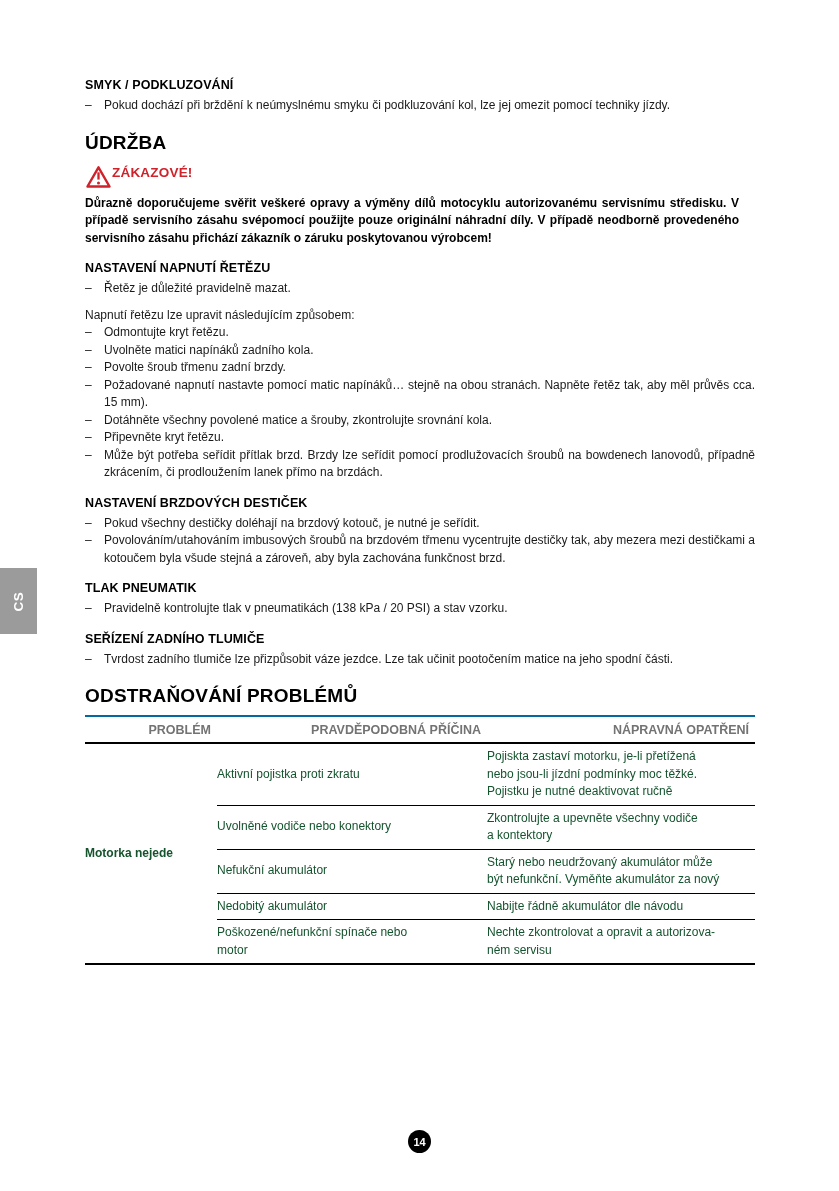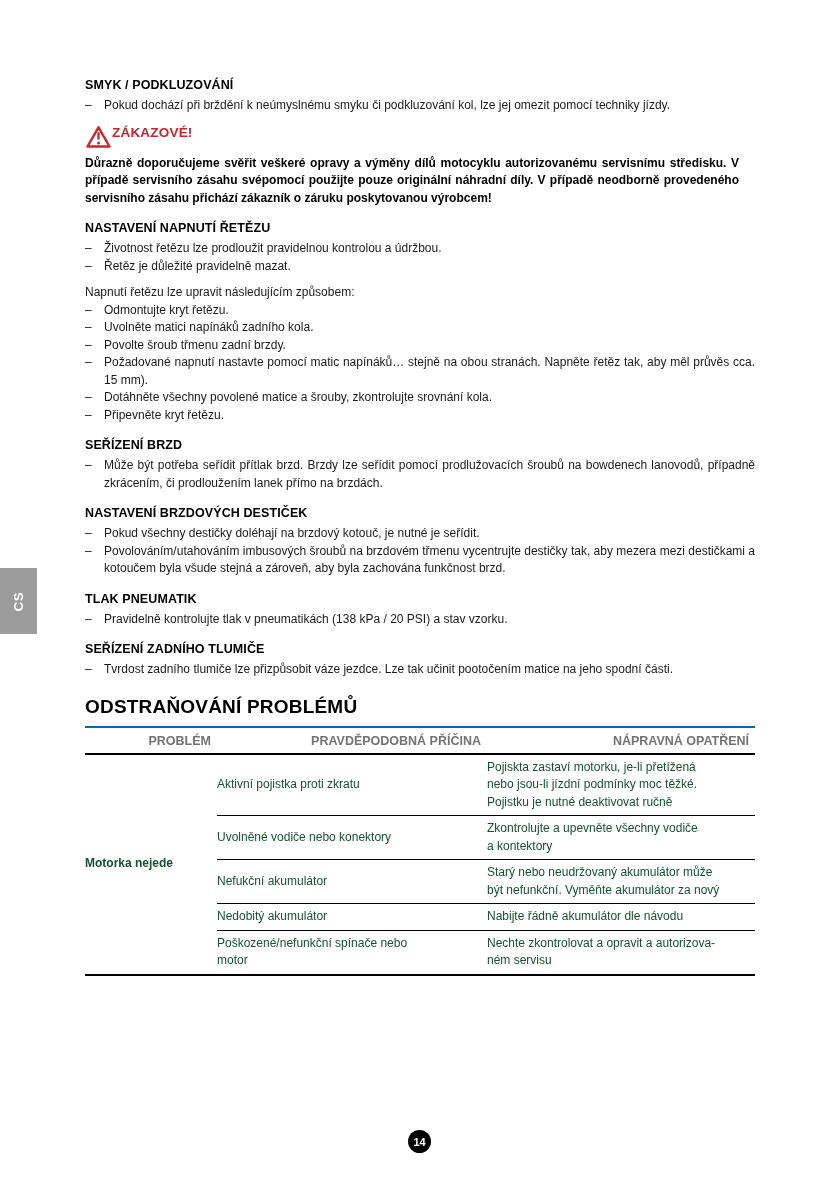--- a/index.html
+++ b/index.html
@@ -76,47 +76,46 @@
 </head>
 <body>
 
 <div class="content">
 
   <div class="sub-heading first">SMYK / PODKLUZOVÁNÍ</div>
   <ul class="dash-list">
     <li>Pokud dochází při brždění k neúmyslnému smyku či podkluzování kol, lze jej omezit pomocí techniky jízdy.</li>
   </ul>
 
+  <div class="big-heading">ÚDRŽBA</div>
 
   <div class="warning-row">
     <svg class="warn-icon" width="27" height="24" viewBox="0 0 30 27" aria-hidden="true">
       <path d="M15 2.6 L27.4 24.2 H2.6 Z" fill="none" stroke="#d0222b" stroke-width="2.7" stroke-linejoin="round"></path>
       <rect x="13.7" y="8.2" width="2.6" height="8.2" fill="#d0222b"></rect>
       <circle cx="15" cy="20.2" r="1.7" fill="#d0222b"></circle>
     </svg>
     <span class="warning-label" style="color:#d0222b">ZÁKAZOVÉ!</span>
   </div>
   <p class="warning-para">Důrazně doporučujeme svěřit veškeré opravy a výměny dílů motocyklu autorizovanému servisnímu středisku. V případě servisního zásahu svépomocí použijte pouze originální náhradní díly. V případě neodborně provedeného servisního zásahu přichází zákazník o záruku poskytovanou výrobcem!</p>
 
   <div class="sub-heading">NASTAVENÍ NAPNUTÍ ŘETĚZU</div>
   <ul class="dash-list">
-    <li>Životnost řetězu lze prodloužit pravidelnou kontrolou a údržbou.</li>
     <li>Řetěz je důležité pravidelně mazat.</li>
   </ul>
   <p class="intro-line">Napnutí řetězu lze upravit následujícím způsobem:</p>
   <ul class="dash-list">
     <li>Odmontujte kryt řetězu.</li>
     <li>Uvolněte matici napínáků zadního kola.</li>
     <li>Povolte šroub třmenu zadní brzdy.</li>
     <li>Požadované napnutí nastavte pomocí matic napínáků… stejně na obou stranách. Napněte řetěz tak, aby měl průvěs cca. 15 mm).</li>
     <li>Dotáhněte všechny povolené matice a šrouby, zkontrolujte srovnání kola.</li>
     <li>Připevněte kryt řetězu.</li>
   </ul>
 
-  <div class="sub-heading">SEŘÍZENÍ BRZD</div>
   <ul class="dash-list">
     <li>Může být potřeba seřídit přítlak brzd. Brzdy lze seřídit pomocí prodlužovacích šroubů na bowdenech lanovodů, případně zkrácením, či prodloužením lanek přímo na brzdách.</li>
   </ul>
 
   <div class="sub-heading">NASTAVENÍ BRZDOVÝCH DESTIČEK</div>
   <ul class="dash-list">
     <li>Pokud všechny destičky doléhají na brzdový kotouč, je nutné je seřídit.</li>
     <li>Povolováním/utahováním imbusových šroubů na brzdovém třmenu vycentrujte destičky tak, aby mezera mezi destičkami a kotoučem byla všude stejná a zároveň, aby byla zachována funkčnost brzd.</li>
   </ul>
 

